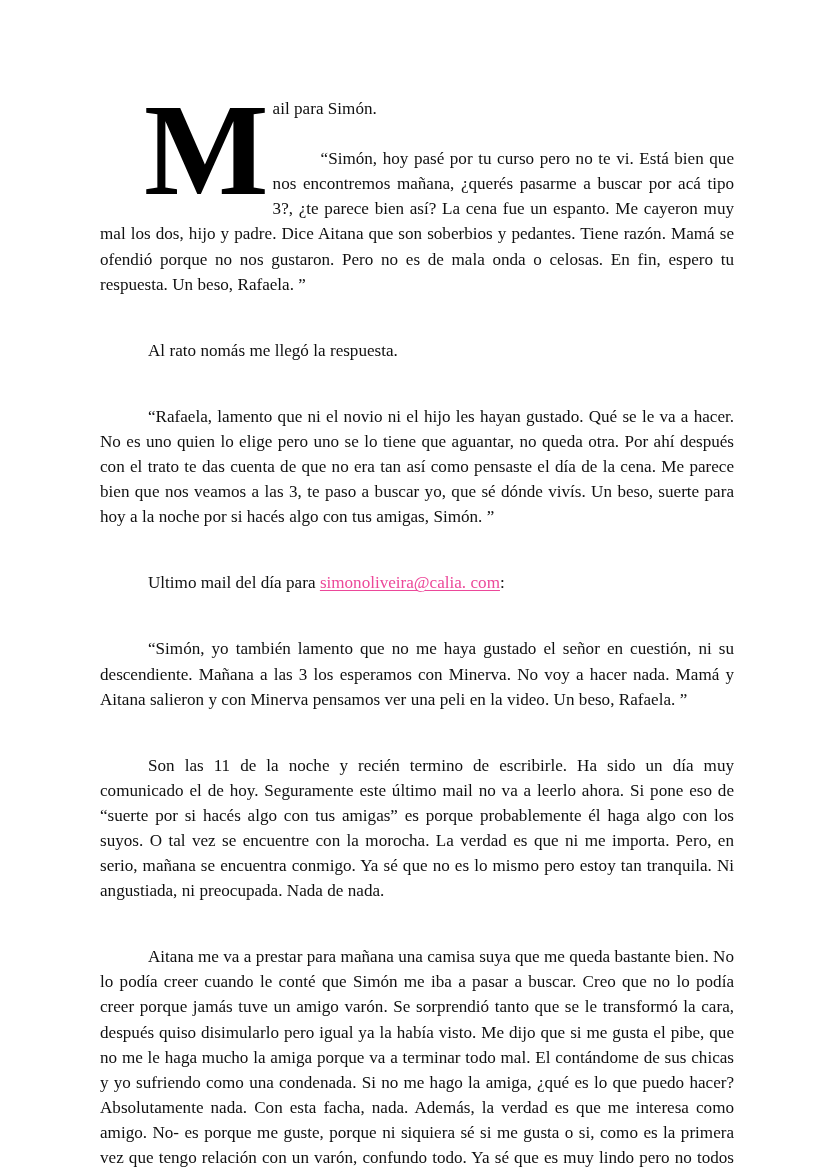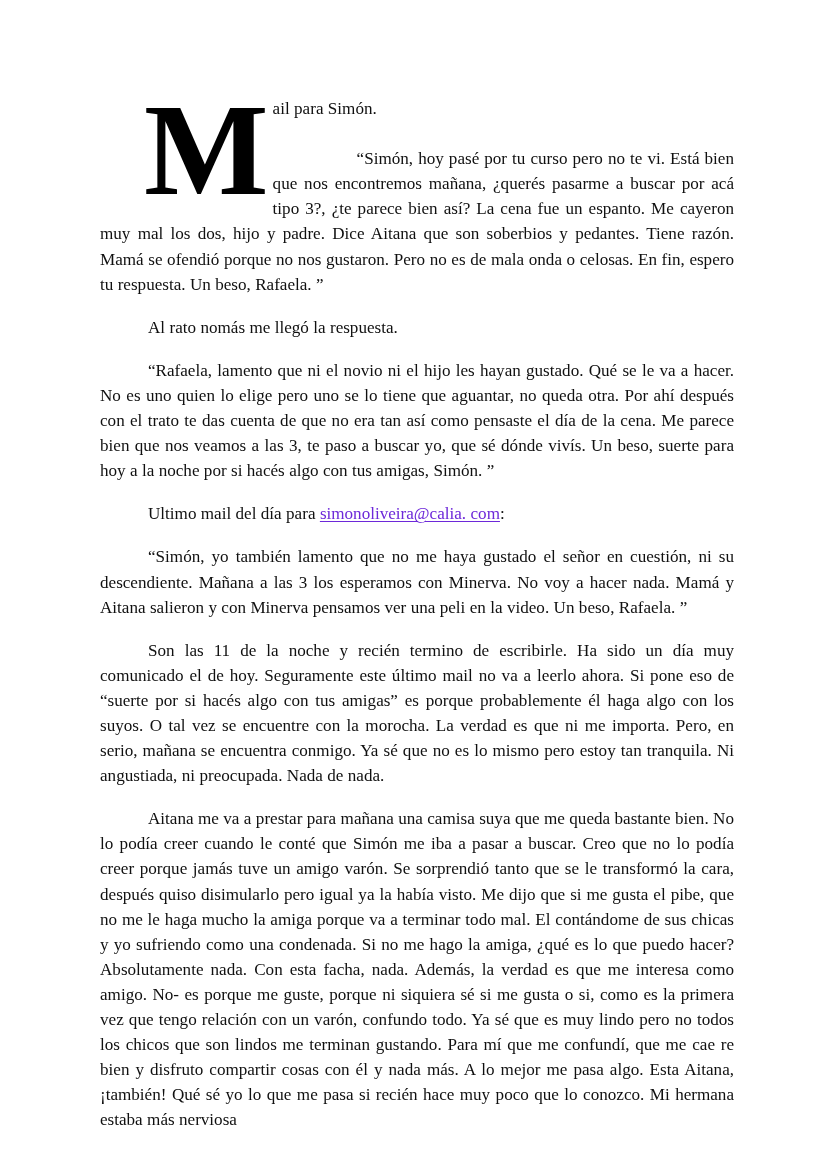--- a/index.html
+++ b/index.html
@@ -35,21 +35,21 @@
     font-size: 17.1px;
     line-height: 25.1px;
     text-align: justify;
     text-justify: inter-word;
     text-indent: 48px;
     hyphens: none;
     word-spacing: 0.1px;
   }
 
   p.para + p.para {
-    margin-top: 18px;
+    margin-top: 41px;
   }
 
   
   p.opening {
     text-indent: 0;
     position: relative;
   }
 
   .dropcap {
     float: left;
@@ -67,26 +67,25 @@
     font-weight: 400;
   }
 
   .blockbreak {
     display: block;
     height: 25.1px;
   }
 
   .indent-run {
     padding-left: 48px;
-    margin-left: 36px;
   }
 
   a.maillink,
   .maillink {
-    color: #6d28d9;
+    color: #ec4899;
     text-decoration: underline;
     text-underline-offset: 2px;
     text-decoration-thickness: 1px;
     cursor: pointer;
   }
 
   .punct-after-link {
     color: #101010;
     text-decoration: none;
   }

